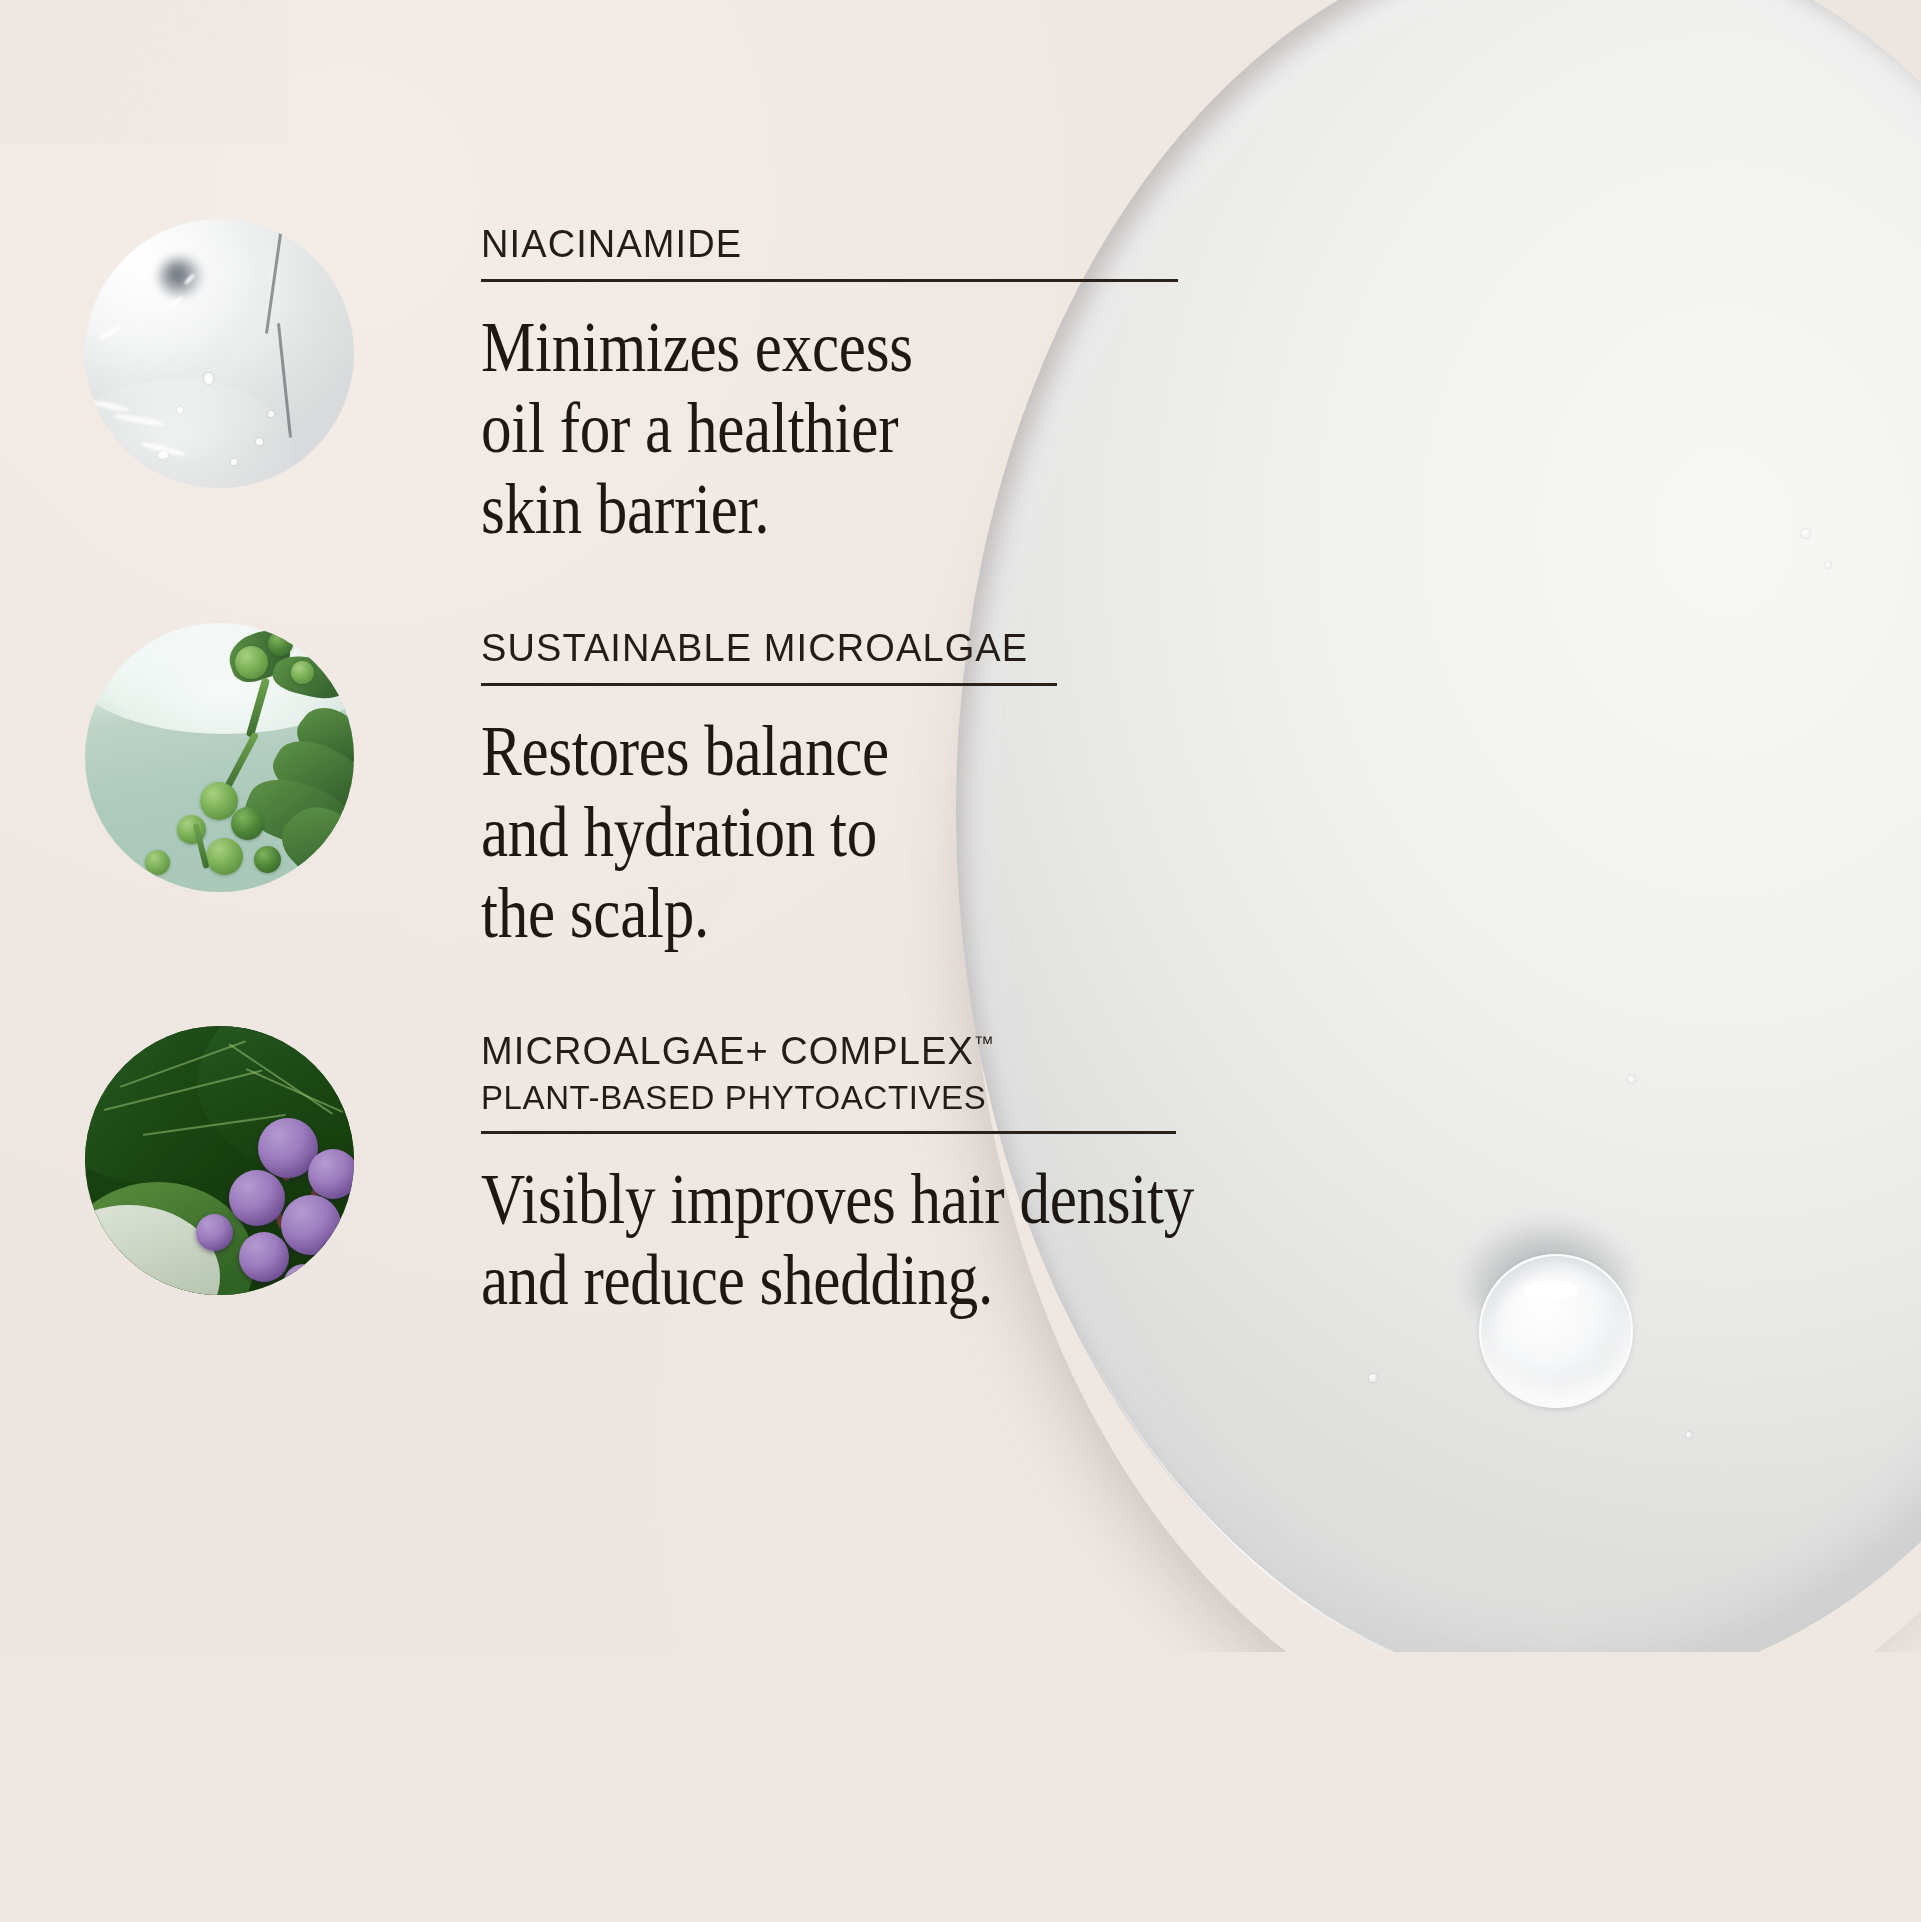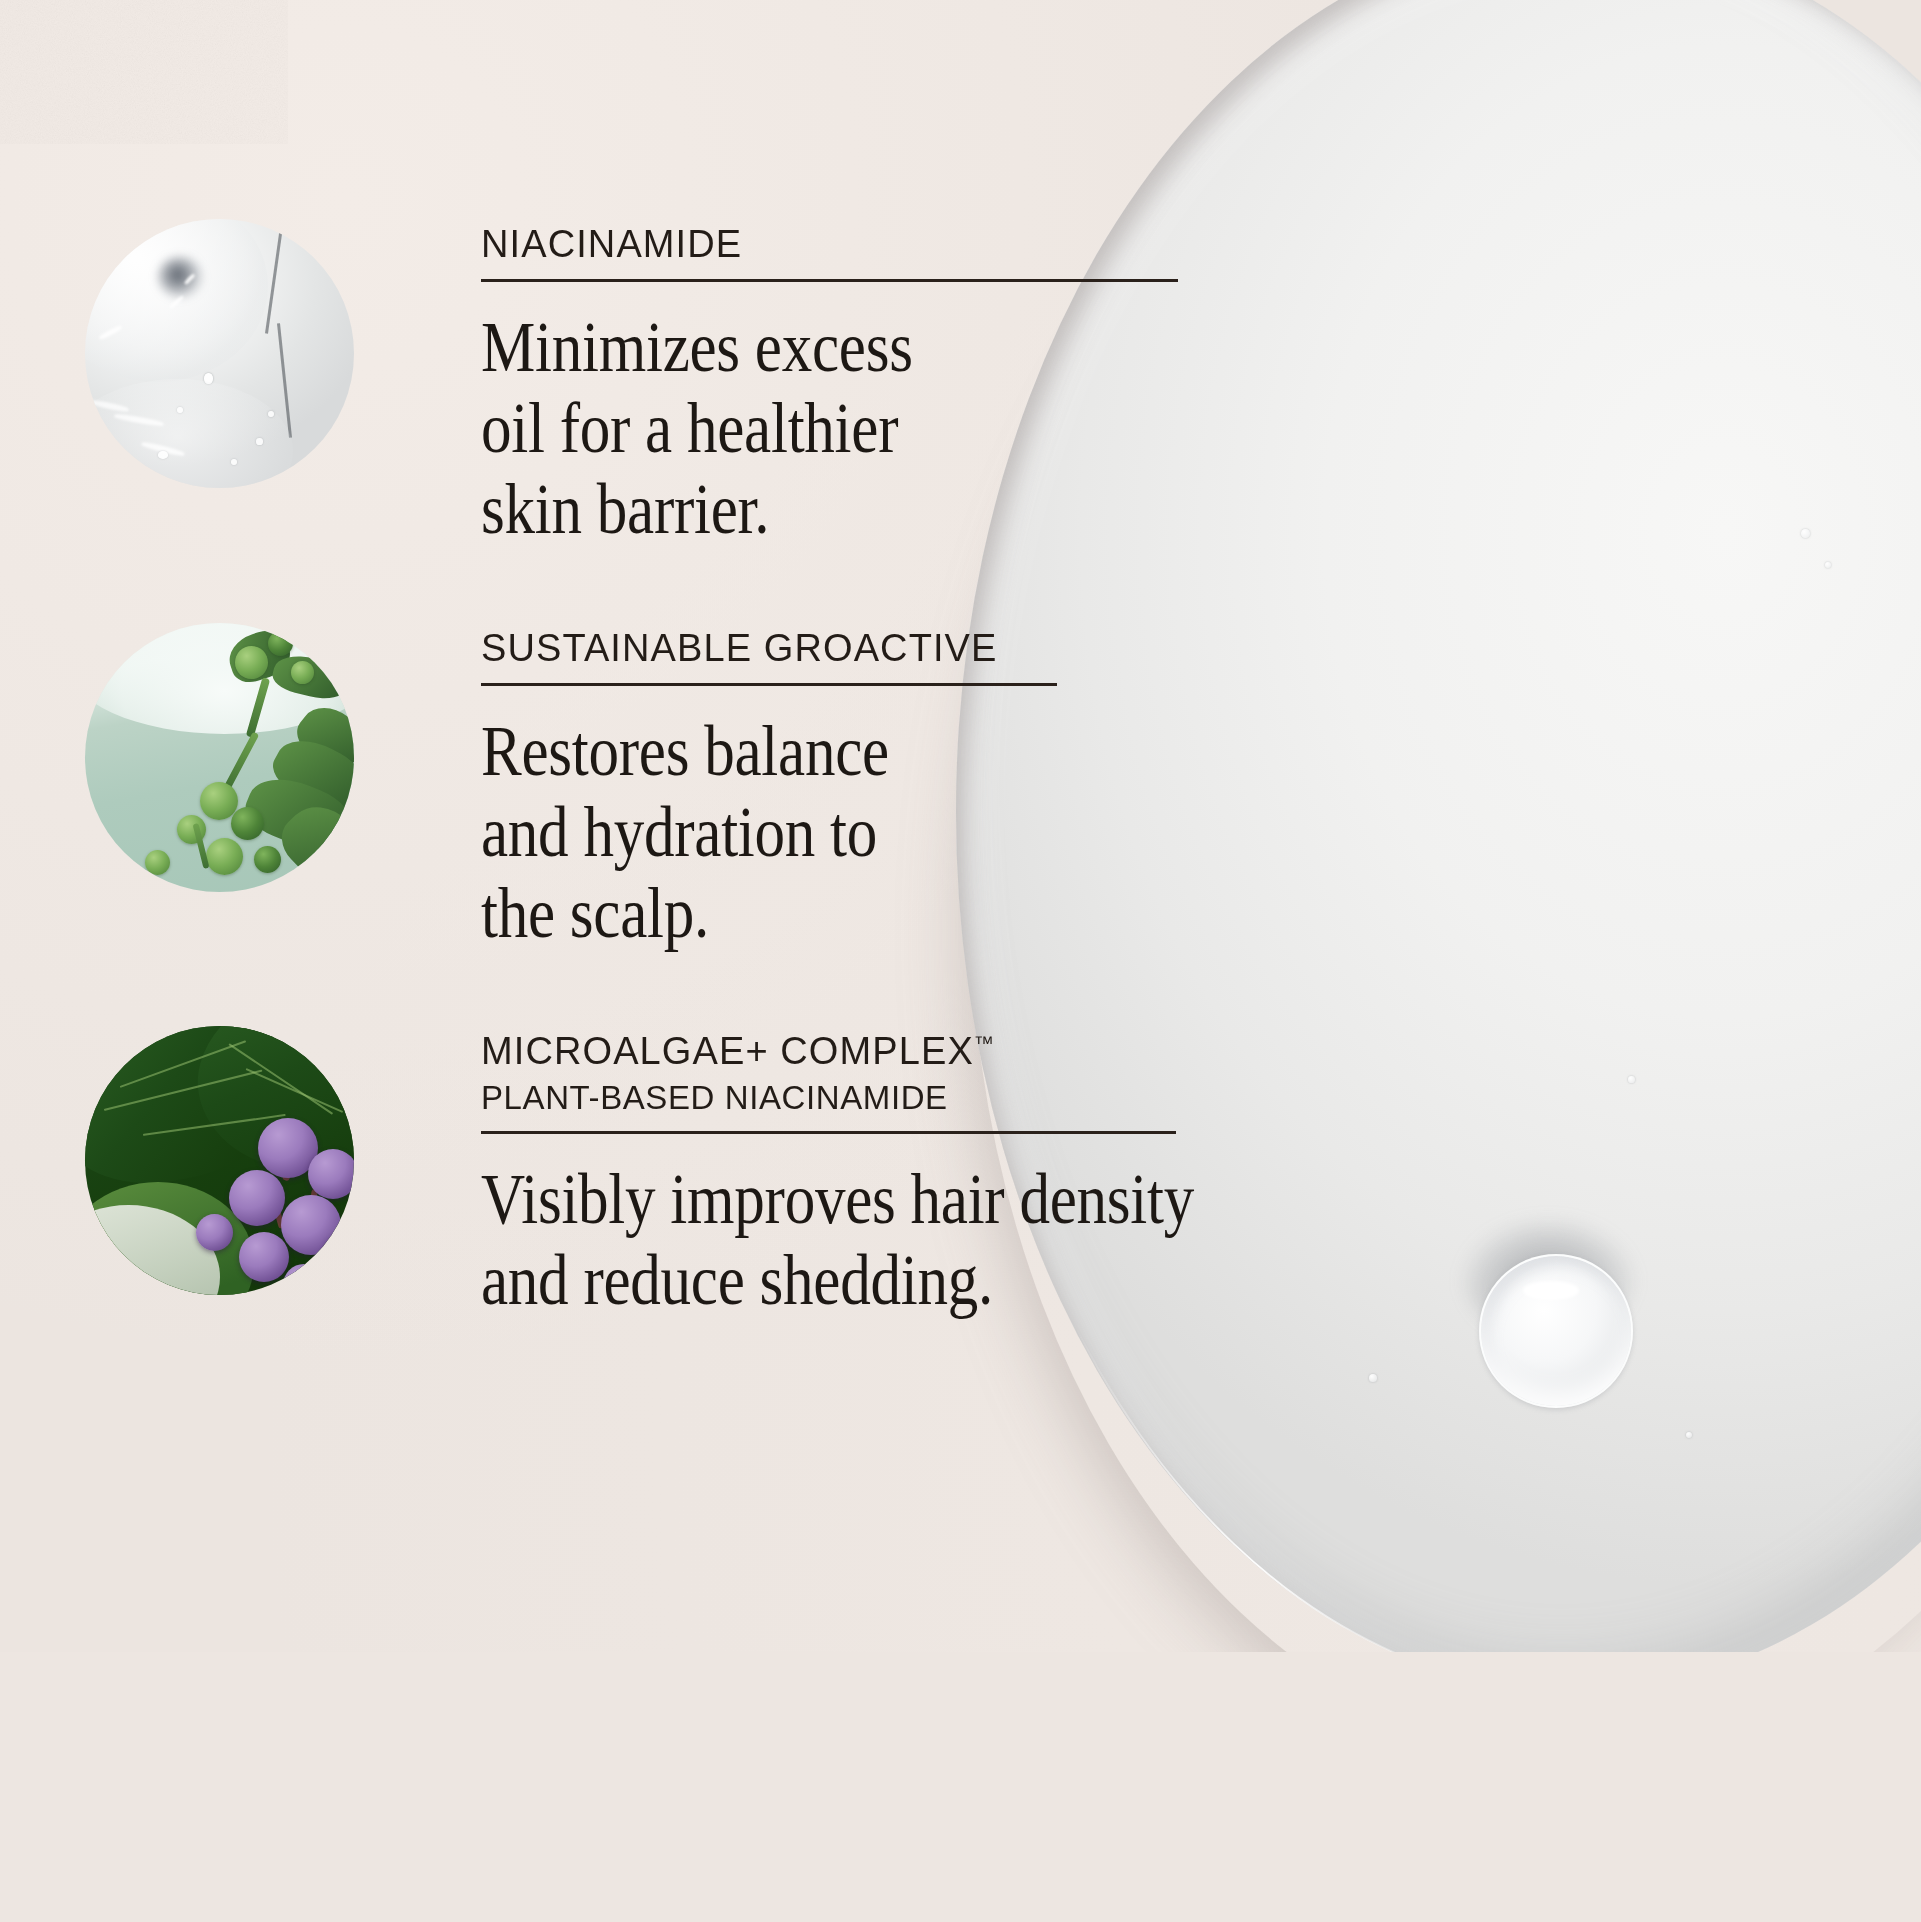--- a/index.html
+++ b/index.html
@@ -406,21 +406,21 @@
       <div class="algae-bead" style="left:92px;  top:192px; width:29px; height:29px;"></div>
       <div class="algae-bead" style="left:121px; top:215px; width:37px; height:37px;"></div>
       <div class="algae-bead dark" style="left:169px; top:223px; width:27px; height:27px;"></div>
       <div class="algae-bead" style="left:60px;  top:227px; width:25px; height:25px;"></div>
       <div class="algae-frond" style="left:198px; top:188px; width:81px; height:67px; transform:rotate(46deg);"></div>
       <div class="algae-stem" style="left:113px; top:200px; width:5.8px;  height:46px; transform:rotate(-14deg);"></div>
     </div>
 
     <div class="text-col">
       <div class="heading-group">
-        <div class="heading">SUSTAINABLE GROACTIVE</div>
+        <div class="heading">SUSTAINABLE MICROALGAE</div>
       </div>
       <div class="rule" id="rule-1"></div>
       <div class="body-text">Restores balance
 and hydration to
 the scalp.</div>
     </div>
   </div>
 
   <div class="row" id="row-2">
 
@@ -446,21 +446,21 @@
       <div class="berry" style="left:196px; top:169px; width:60px; height:60px;"></div>
       <div class="berry" style="left:238px; top:206px; width:44px; height:44px;"></div>
       <div class="berry" style="left:154px; top:206px; width:50px; height:50px;"></div>
       <div class="berry" style="left:111px; top:188px; width:37px; height:37px;"></div>
       <div class="berry" style="left:198px; top:238px; width:42px; height:42px;"></div>
     </div>
 
     <div class="text-col">
       <div class="heading-group">
         <div class="heading"><span>MICROALGAE+ COMPLEX</span><span class="tm">™</span></div>
-        <div class="subheading">PLANT-BASED NIACINAMIDE</div>
+        <div class="subheading">PLANT-BASED PHYTOACTIVES</div>
       </div>
       <div class="rule" id="rule-2"></div>
       <div class="body-text">Visibly improves hair density
 and reduce shedding.</div>
     </div>
   </div>
 
 </div>
 
 

